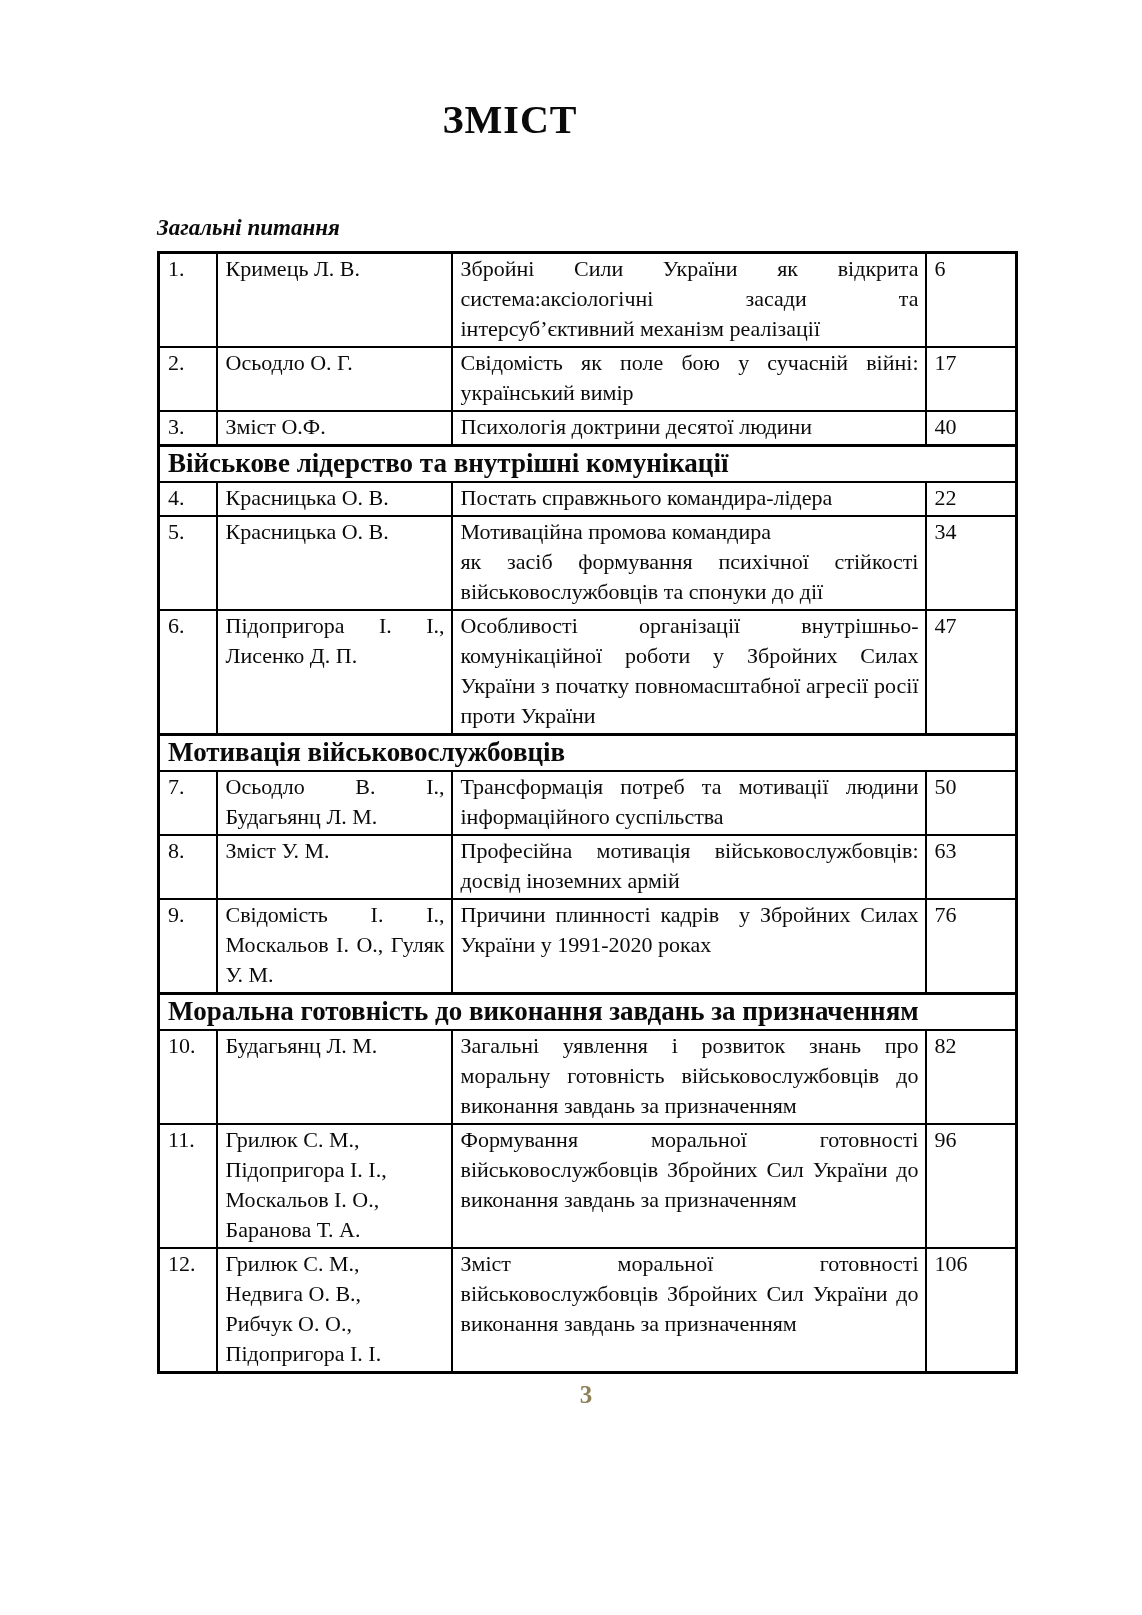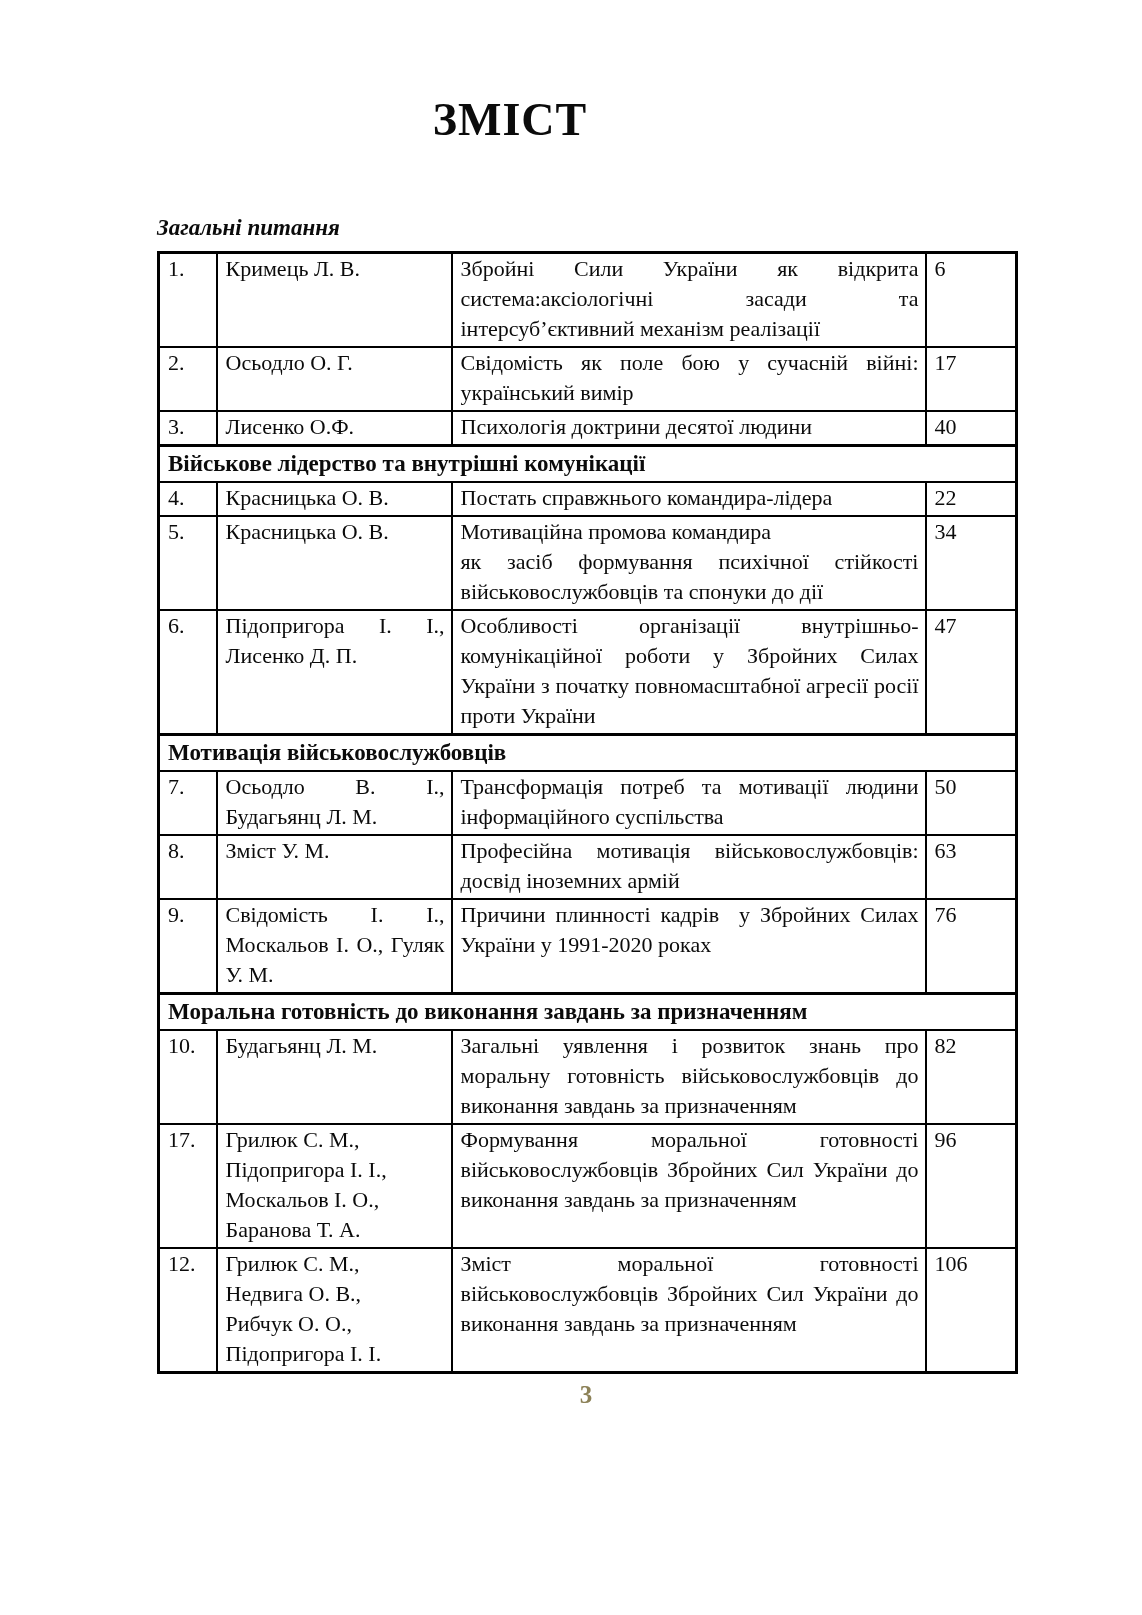--- a/index.html
+++ b/index.html
@@ -12,21 +12,21 @@
     height: 1615px;
     font-family: "Liberation Serif", "DejaVu Serif", serif;
     color: #0b0b0b;
     position: relative;
     overflow: hidden;
   }
   .doc-title {
     margin: 97px 0 0 0;
     width: 1020px;
     text-align: center;
-    font-size: 46px;
+    font-size: 40px;
     line-height: 46px;
     font-weight: bold;
     letter-spacing: 1px;
   }
   .content {
     margin: 71px 127px 0 157px;
     width: 858px;
   }
   .outside-heading {
     font-size: 23px;
@@ -54,21 +54,21 @@
     white-space: pre-wrap;
   }
   td.cell-title {
     text-align: justify;
     white-space: pre-wrap;
     padding-right: 7px;
   }
   td.cell-page { }
   tr.section-row td {
     border-top: 3px solid #000;
-    font-size: 23px;
+    font-size: 27px;
     line-height: 31px;
     font-weight: bold;
     padding: 1px 6px 2px 8px;
   }
   .page-number {
     width: 858px;
     text-align: center;
     margin-top: 6px;
     font-size: 25px;
     line-height: 30px;
@@ -100,21 +100,21 @@
         <td class="cell-page">6</td>
       </tr>
       <tr>
         <td class="cell-num">2.</td>
         <td class="cell-auth">Осьодло О. Г.</td>
         <td class="cell-title">Свідомість як поле бою у сучасній війні: український вимір</td>
         <td class="cell-page">17</td>
       </tr>
       <tr>
         <td class="cell-num">3.</td>
-        <td class="cell-auth">Лисенко О.Ф.</td>
+        <td class="cell-auth">Зміст О.Ф.</td>
         <td class="cell-title">Психологія доктрини десятої людини</td>
         <td class="cell-page">40</td>
       </tr>
 
       <tr class="section-row">
         <td colspan="4">Військове лідерство та внутрішні комунікації</td>
       </tr>
       <tr>
         <td class="cell-num">4.</td>
         <td class="cell-auth">Красницька О. В.</td>
@@ -160,21 +160,21 @@
       <tr class="section-row">
         <td colspan="4">Моральна готовність до виконання завдань за призначенням</td>
       </tr>
       <tr>
         <td class="cell-num">10.</td>
         <td class="cell-auth">Будагьянц Л. М.</td>
         <td class="cell-title">Загальні уявлення і розвиток знань про моральну готовність військовослужбовців до виконання завдань за призначенням</td>
         <td class="cell-page">82</td>
       </tr>
       <tr>
-        <td class="cell-num">17.</td>
+        <td class="cell-num">11.</td>
         <td class="cell-auth">Грилюк С. М.,
 Підопригора І. І.,
 Москальов І. О.,
 Баранова Т. А.</td>
         <td class="cell-title">Формування моральної готовності військовослужбовців Збройних Сил України до виконання завдань за призначенням</td>
         <td class="cell-page">96</td>
       </tr>
       <tr>
         <td class="cell-num">12.</td>
         <td class="cell-auth">Грилюк С. М.,

